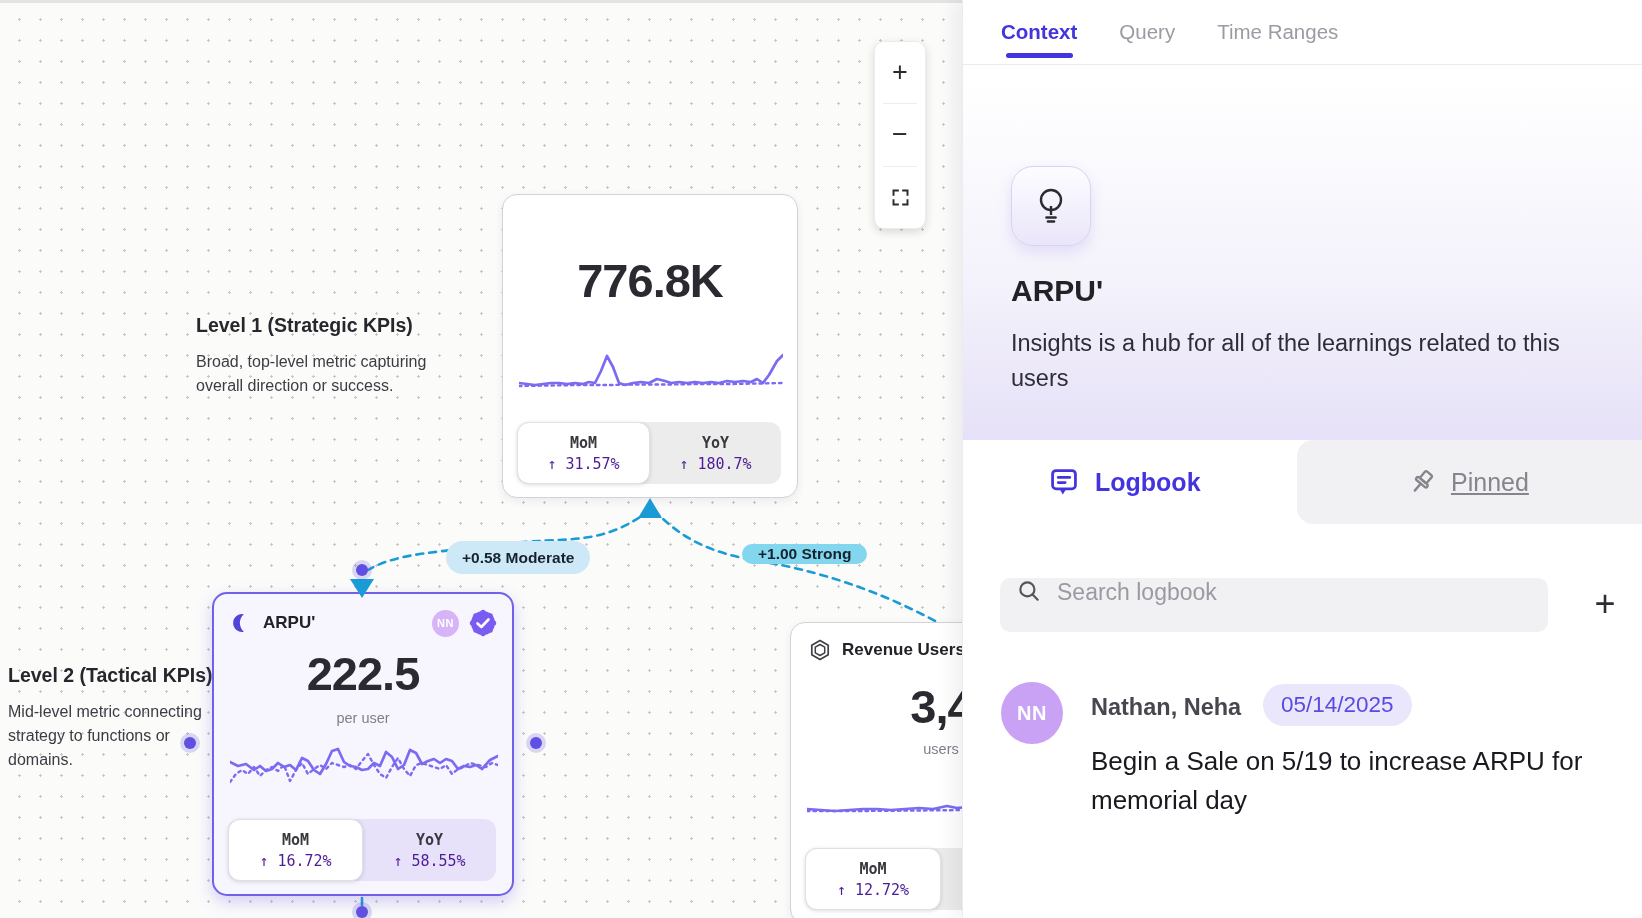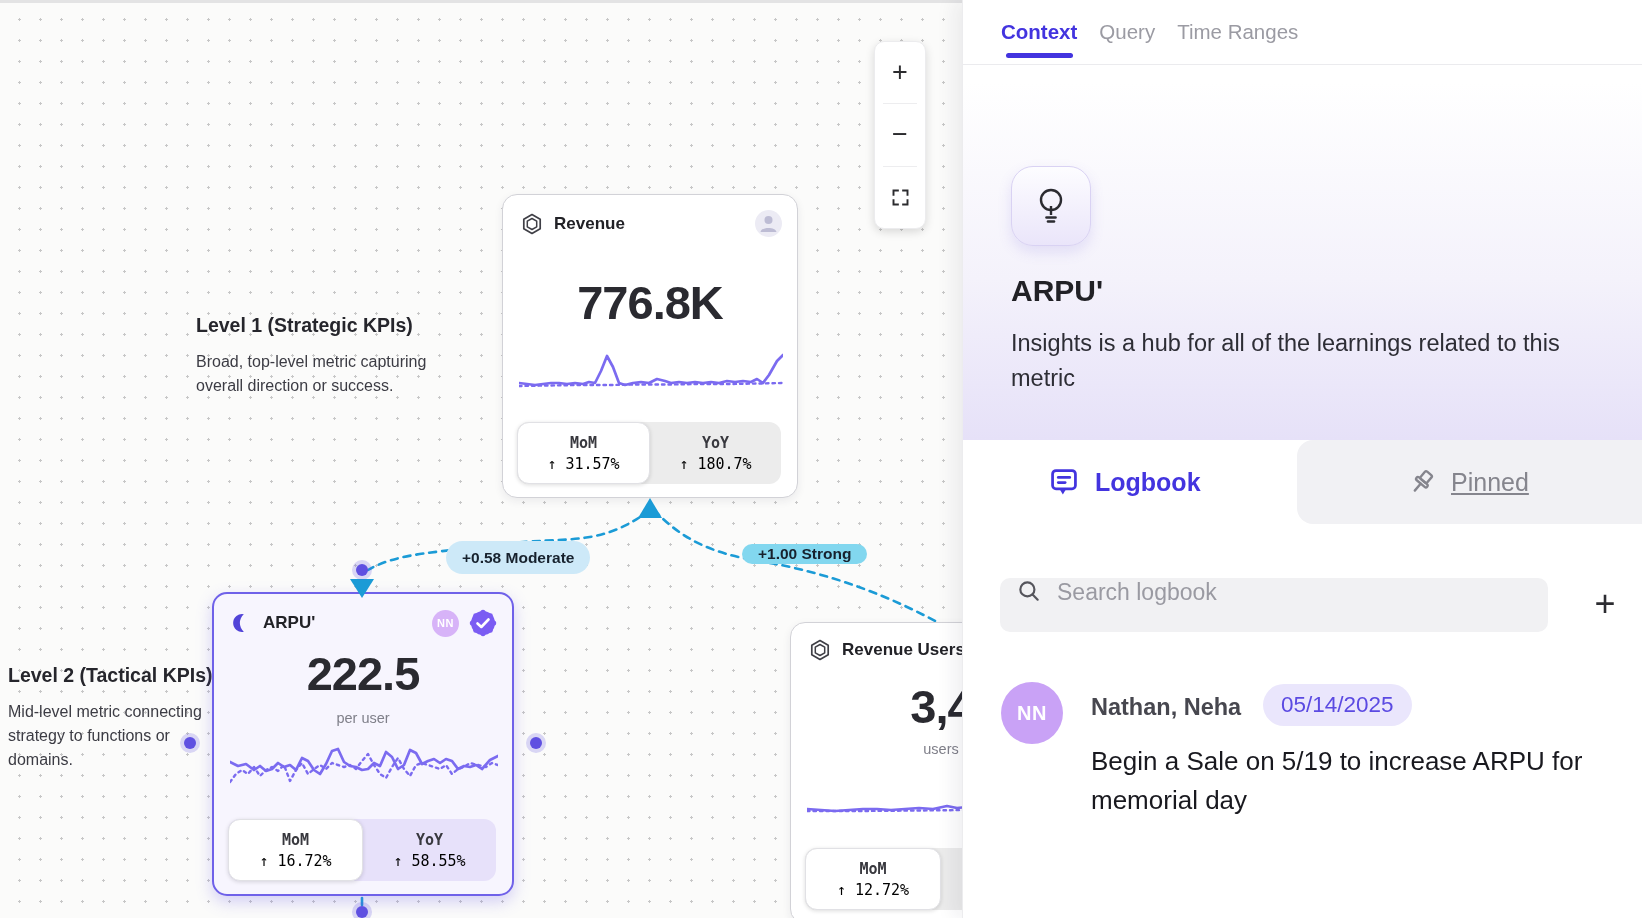--- a/index.html
+++ b/index.html
@@ -39,21 +39,21 @@
   .spark{position:absolute;left:16px;}
   .spark polyline{fill:none;stroke:#7b6bf0;stroke-linejoin:round;stroke-linecap:round;}
   .spark .sp-solid{stroke-width:2.7;}
   .spark .sp-dotted{stroke-width:2.4;stroke-dasharray:2.5 4;}
   .card-footer{position:absolute;left:14px;right:16px;bottom:13px;height:62px;border-radius:12px;
     display:flex;align-items:stretch;}
   .foot-cell{flex:1;display:flex;flex-direction:column;align-items:center;justify-content:center;gap:3px;}
   .foot-cell.active{background:#fff;border:1px solid #e1e1e5;border-radius:12px;
     box-shadow:0 1px 4px rgba(0,0,0,0.14);}
   .foot-label{font-family:"DejaVu Sans Mono",monospace;font-size:15px;font-weight:700;color:#38383e;}
-  .foot-value{font-family:"DejaVu Sans Mono",monospace;font-size:15px;color:#000000;}
+  .foot-value{font-family:"DejaVu Sans Mono",monospace;font-size:15px;color:#4c1d95;}
   .avatar-chip{width:27px;height:27px;border-radius:50%;display:flex;align-items:center;justify-content:center;}
   .nn-chip{background:#d7b3f8;color:#fff;font-size:11px;font-weight:700;letter-spacing:.5px;}
 
   #card-arpu{background:#f7f5fe;border:2px solid #6f61e9;
     box-shadow:0 6px 16px rgba(109,93,235,0.28);}
   #card-arpu .card-footer{background:#e7e1fa;}
   #card-revenue .card-footer{background:#ececec;}
   #card-paying .card-footer{background:#ececec;}
 
   
@@ -61,21 +61,21 @@
     background:#fff;border:1px solid #ececee;border-radius:10px;
     box-shadow:0 3px 10px rgba(0,0,0,0.14);display:flex;flex-direction:column;}
   .zoom-btn{flex:1;display:flex;align-items:center;justify-content:center;
     font-size:27px;font-weight:400;color:#2b2b2e;cursor:pointer;}
   .zoom-sep{height:1px;background:#ededef;margin:0 8px;}
 
   
   #panel{position:absolute;left:962px;top:0;width:680px;height:918px;background:#fff;z-index:10;
     border-left:1px solid #ececee;box-shadow:-8px 0 18px rgba(30,30,60,0.07);}
   #panel-tabs{position:absolute;left:0;top:0;right:0;height:65px;background:#fff;
-    border-bottom:1px solid #ebebee;display:flex;align-items:center;gap:22px;padding-left:38px;}
+    border-bottom:1px solid #ebebee;display:flex;align-items:center;gap:42px;padding-left:38px;}
   .ptab{position:relative;font-size:20.5px;font-weight:500;color:#9b9ba3;height:100%;
     display:flex;align-items:center;cursor:pointer;white-space:nowrap;}
   .ptab.active{color:#4334df;font-weight:700;}
   .ptab.active::after{content:"";position:absolute;left:6%;right:6%;bottom:6px;height:5px;
     border-radius:3px;background:#4334df;}
 
   #context-hero{position:absolute;left:0;top:82px;right:0;height:358px;
     background:linear-gradient(180deg,#ffffff 0%,#f4f2fb 55%,#e6e1f8 100%);}
   #bulb-tile{position:absolute;left:48px;top:84px;width:80px;height:80px;border-radius:22px;
     background:linear-gradient(180deg,#fdfdff,#eae5fa);border:1px solid #d9d2f3;
@@ -122,35 +122,21 @@
       <div class="lvl-desc" style="width:230px;">Mid-level metric connecting strategy to functions or domains.</div>
     </div>
 
     <svg id="edges-svg" width="962" height="918">
       <path class="edge" d="M 650 510 C 600 548, 565 536, 505 544 C 445 552, 398 552, 368 570"></path>
       <path class="edge" d="M 654 510 C 690 548, 726 556, 776 564 C 836 576, 900 598, 968 640"></path>
       <path class="edge" d="M 362 898 L 362 908"></path>
     </svg>
 
     <div class="card" id="card-revenue" style="left:502px;top:194px;width:296px;height:304px;">
-      <div class="card-head">
-        <svg width="24" height="24" viewBox="0 0 24 24">
-          <path d="M12 2.5 L20.2 7.2 V16.8 L12 21.5 L3.8 16.8 V7.2 Z" fill="none" stroke="#3f3f46" stroke-width="1.7" stroke-linejoin="round"></path>
-          <path d="M12 6.5 L16.7 9.2 V14.8 L12 17.5 L7.3 14.8 V9.2 Z" fill="none" stroke="#3f3f46" stroke-width="1.5" stroke-linejoin="round"></path>
-        </svg>
-        <span class="card-title">Revenue</span>
-        <span class="head-spacer"></span>
-        <span class="avatar-chip" style="background:#ecebf4;">
-          <svg width="27" height="27" viewBox="0 0 27 27">
-            <circle cx="13.5" cy="10" r="4" fill="#bdbcd4"></circle>
-            <path d="M5.5 22 C6.5 16.5 20.5 16.5 21.5 22 Z" fill="#bdbcd4"></path>
-          </svg>
-        </span>
-      </div>
-      <div class="card-value" style="top:58px;margin-top:22px;">776.8K</div>
+      <div class="card-value" style="top:58px;">776.8K</div>
       <svg class="spark" style="top:148px;" width="264" height="56">
         <polyline class="sp-dotted" points="0,43 30,42.5 60,42 90,42 120,41.5 150,41.5 180,41 210,41 240,40.5 264,40"></polyline>
         <polyline class="sp-solid" points="0,40 8,41 16,42 24,41 32,40 40,40 48,41 56,40 64,41 70,39 76,40 82,28 88,13 94,24 100,40 106,42 114,40 122,39 130,40 138,36 146,38 152,40 160,39 168,40 176,39 184,40 192,39 200,40 208,38 216,39 224,38 232,39 238,36 244,40 250,32 258,18 264,12"></polyline>
       </svg>
       <div class="card-footer">
         <div class="foot-cell active">
           <span class="foot-label">MoM</span>
           <span class="foot-value">↑ 31.57%</span>
         </div>
         <div class="foot-cell">
@@ -259,21 +245,21 @@
     <div id="context-hero">
       <div id="bulb-tile">
         <svg width="36" height="40" viewBox="0 0 34 40">
           <circle cx="17" cy="14" r="10" fill="none" stroke="#2b2b31" stroke-width="2.4"></circle>
           <line x1="17" y1="20" x2="17" y2="29" stroke="#2b2b31" stroke-width="2.4"></line>
           <line x1="12.5" y1="31.5" x2="21.5" y2="31.5" stroke="#2b2b31" stroke-width="2.6" stroke-linecap="round"></line>
           <line x1="14" y1="35.5" x2="20" y2="35.5" stroke="#2b2b31" stroke-width="2.6" stroke-linecap="round"></line>
         </svg>
       </div>
       <div id="metric-title">ARPU'</div>
-      <div id="metric-desc">Insights is a hub for all of the learnings related to this metric</div>
+      <div id="metric-desc">Insights is a hub for all of the learnings related to this users</div>
     </div>
 
     <div id="section-strip">
       <div id="logbook-tab">
         <svg width="32" height="32" viewBox="0 0 28 28">
           <rect x="4" y="4" width="20" height="16" rx="3" fill="none" stroke="#4334df" stroke-width="2.4"></rect>
           <line x1="9" y1="10" x2="19" y2="10" stroke="#4334df" stroke-width="2.4" stroke-linecap="round"></line>
           <line x1="9" y1="14.5" x2="15" y2="14.5" stroke="#4334df" stroke-width="2.4" stroke-linecap="round"></line>
           <path d="M10 20 L13 25 L16 20 Z" fill="#4334df"></path>
         </svg>

